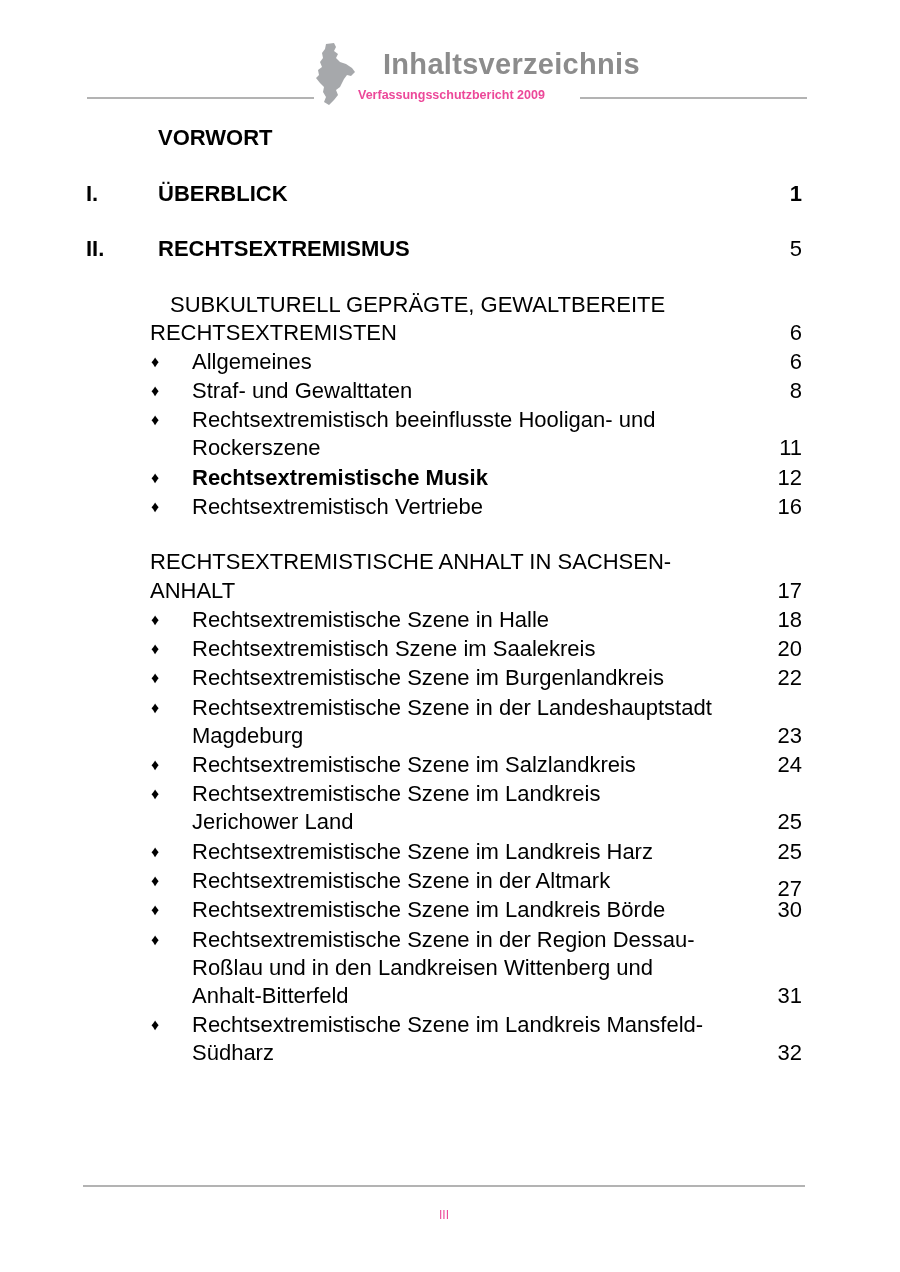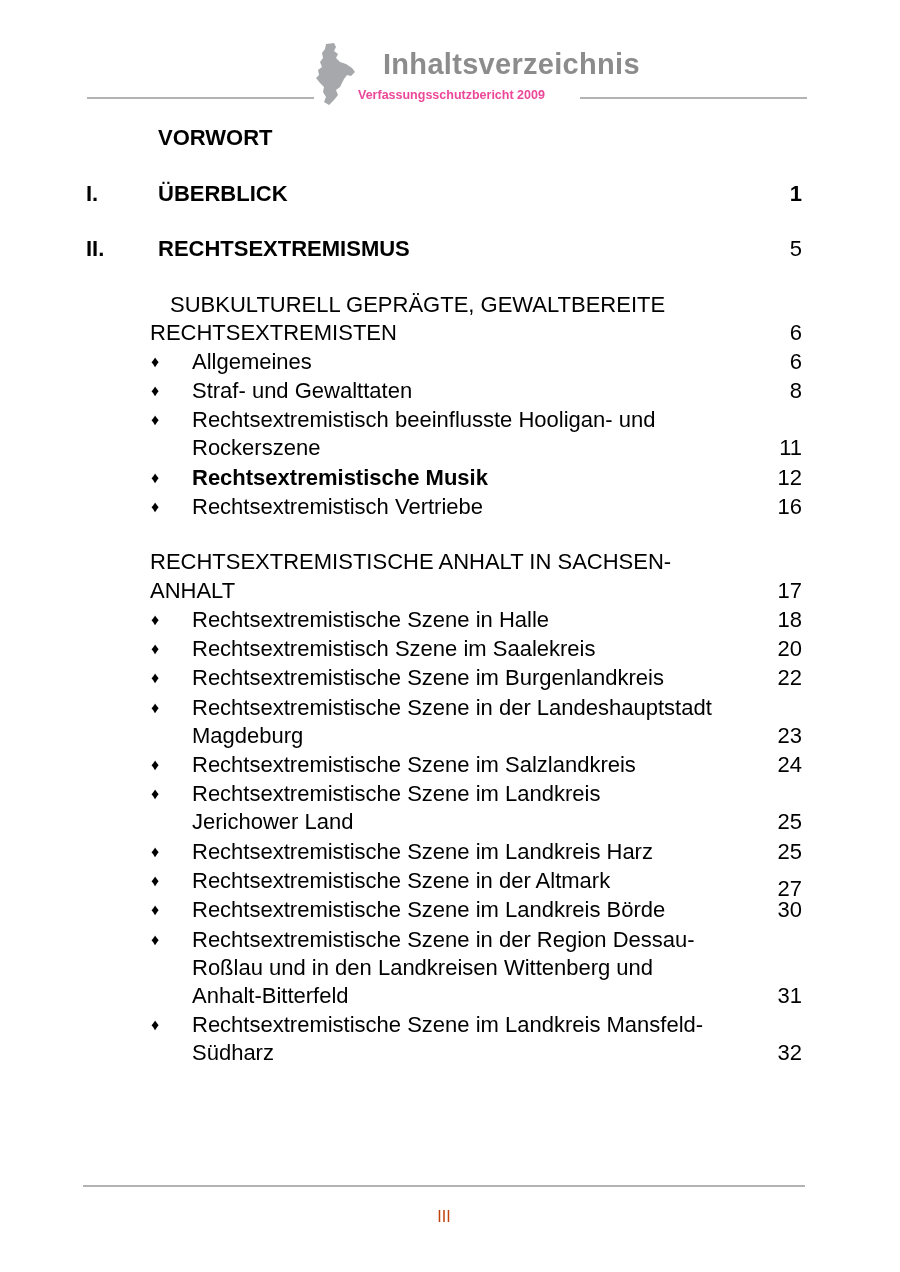--- a/index.html
+++ b/index.html
@@ -94,22 +94,22 @@
       position: absolute;
       left: 83px; top: 1185px;
       width: 722px; height: 2px;
       background: #b3b3b3;
     }
     .footer-page {
       position: absolute;
       left: 0; top: 1208px;
       width: 888px;
       text-align: center;
-      font-size: 16px;
-      color: #c2410c;
+      font-size: 12px;
+      color: #ec4899;
     }
   </style>
 </head>
 <body>
 
 <div class="header">
   <div class="header-rule-left"></div>
   <div class="header-rule-right"></div>
   <svg class="logo" viewBox="0 0 42 64">
     <path fill="#a6a8ab" d="M12 2 L20 1 L22 5 L20 9 L24 12 L22 16 L26 20 L32 22 L38 26 L41 30 L37 34 L33 33 L30 37 L28 41 L26 45 L22 48 L24 53 L20 58 L15 63 L10 60 L12 55 L9 50 L10 45 L6 41 L2 36 L5 33 L4 28 L8 25 L6 20 L9 16 L8 11 L11 7 Z"></path>

